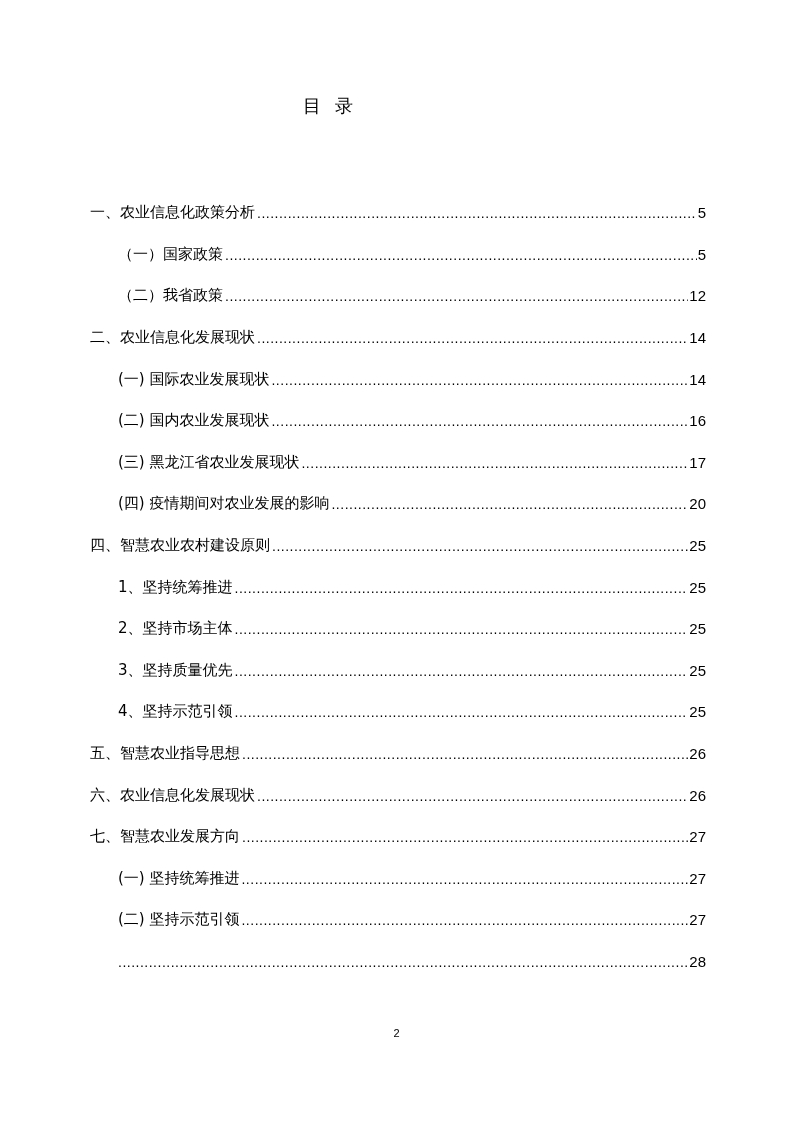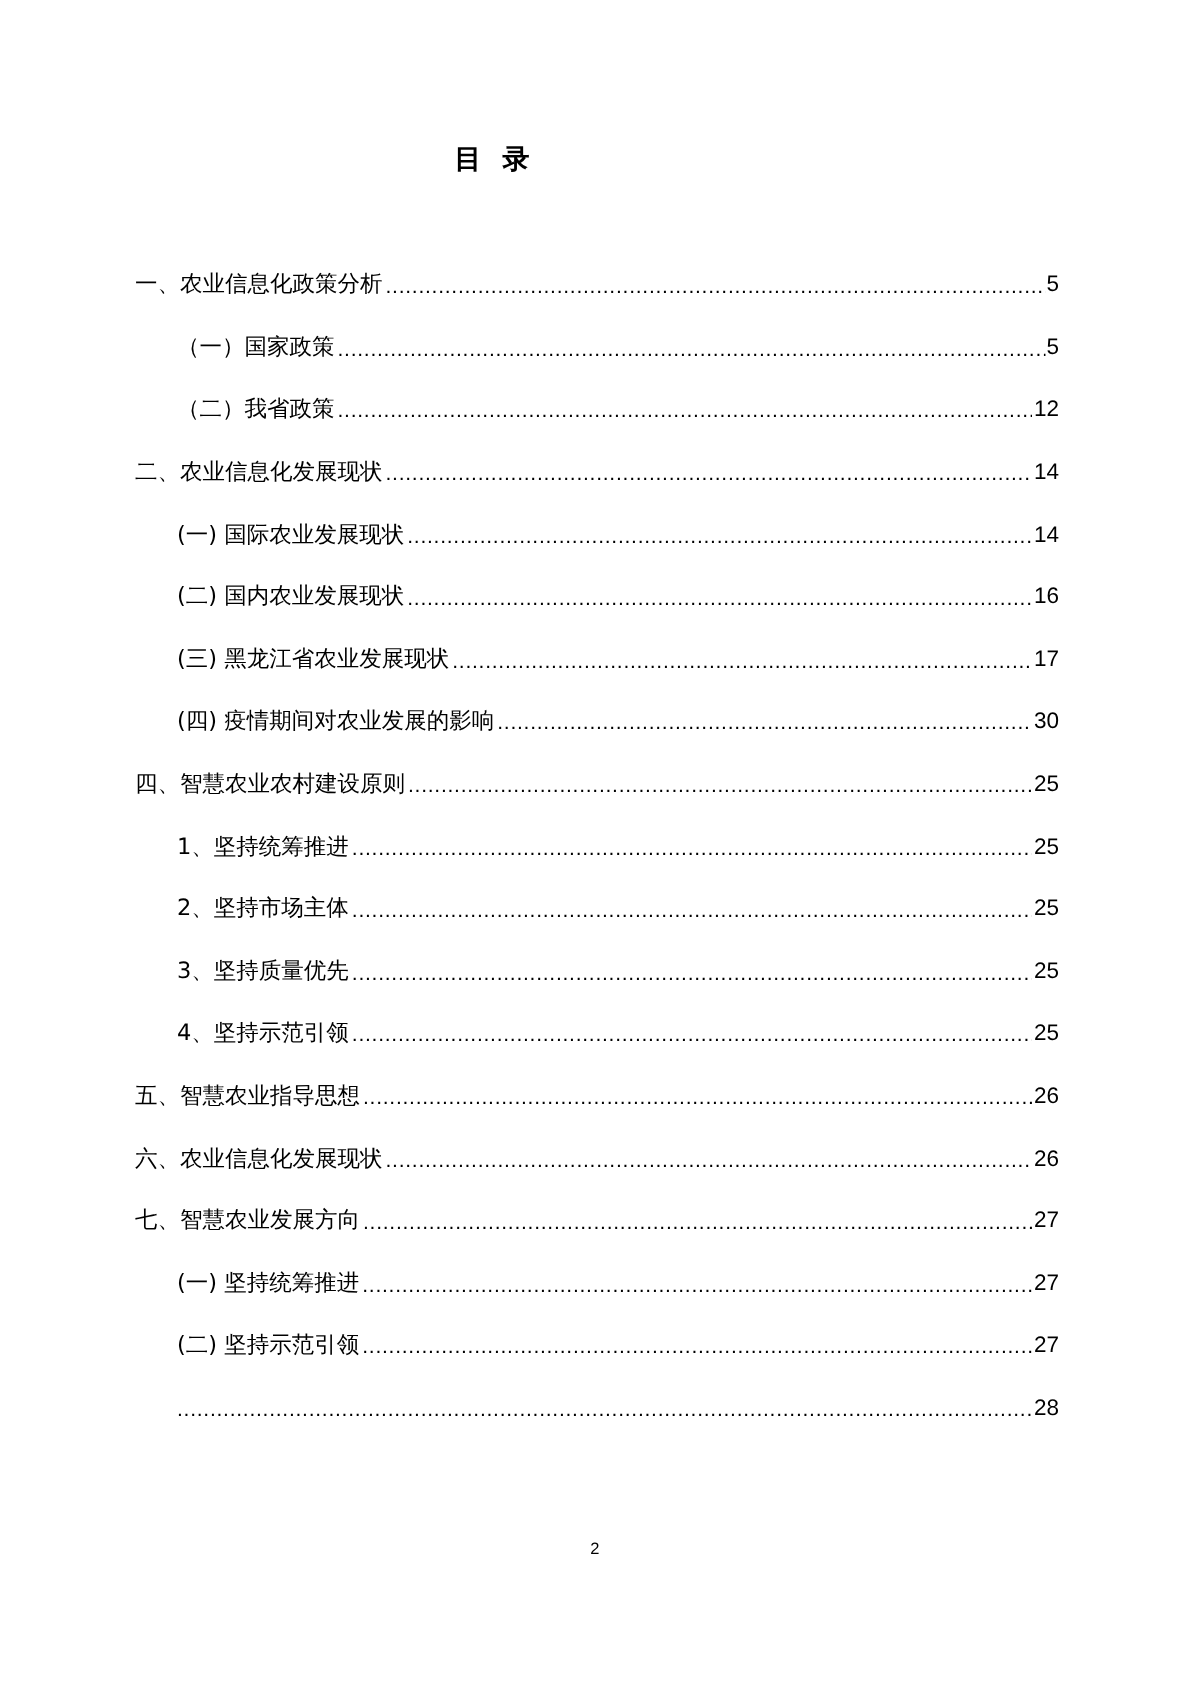--- a/index.html
+++ b/index.html
@@ -1,20 +1,20 @@
 <!DOCTYPE html>
 <html><head>
   <meta charset="utf-8">
   <style>
     html, body { margin: 0; padding: 0; background: #ffffff; }
     body { width: 793px; height: 1122px; position: relative; overflow: hidden;
            font-family: "DejaVu Sans", "Liberation Sans", sans-serif; color: #000; }
     .title { position: absolute; top: 94px; left: 0; width: 670px; text-align: center;
-             font-size: 18px; font-weight: bold; letter-spacing: 14px; }
-    .toc { position: absolute; left: 90px; width: 616px; top: 169px; margin: 0; padding: 0; list-style: none; }
+             font-size: 18px; font-weight: normal; letter-spacing: 14px; }
+    .toc { position: absolute; left: 90px; width: 616px; top: 192px; margin: 0; padding: 0; list-style: none; }
     .toc-entry { position: relative; height: 41.6px; display: flex; align-items: center; font-size: 15px; }
     .toc-entry.l2 { padding-left: 28px; }
     .toc-entry .label { white-space: nowrap; background: #fff; padding-right: 2px; z-index: 1; }
     .toc-entry .leader { flex: 1; height: 1em; overflow: hidden; position: relative; align-self: center; }
     .toc-entry .leader::before {
       content: "..................................................................................................................................................................................";
       position: absolute; left: 0; bottom: 0; white-space: nowrap; letter-spacing: 0.5px;
       font-family: "Liberation Sans", sans-serif; font-size: 14px; line-height: 1;
     }
     .toc-entry .page { white-space: nowrap; font-family: "Liberation Sans", sans-serif; padding-left: 1px; background:#fff; }
@@ -58,21 +58,21 @@
       <span class="page">16</span>
     </li>
     <li class="toc-entry l2">
       <span class="label">(三)  黑龙江省农业发展现状</span>
       <span class="leader"></span>
       <span class="page">17</span>
     </li>
     <li class="toc-entry l2">
       <span class="label">(四)  疫情期间对农业发展的影响</span>
       <span class="leader"></span>
-      <span class="page">30</span>
+      <span class="page">20</span>
     </li>
     <li class="toc-entry l1">
       <span class="label">四、智慧农业农村建设原则</span>
       <span class="leader"></span>
       <span class="page">25</span>
     </li>
     <li class="toc-entry l2">
       <span class="label">1、坚持统筹推进</span>
       <span class="leader"></span>
       <span class="page">25</span>

